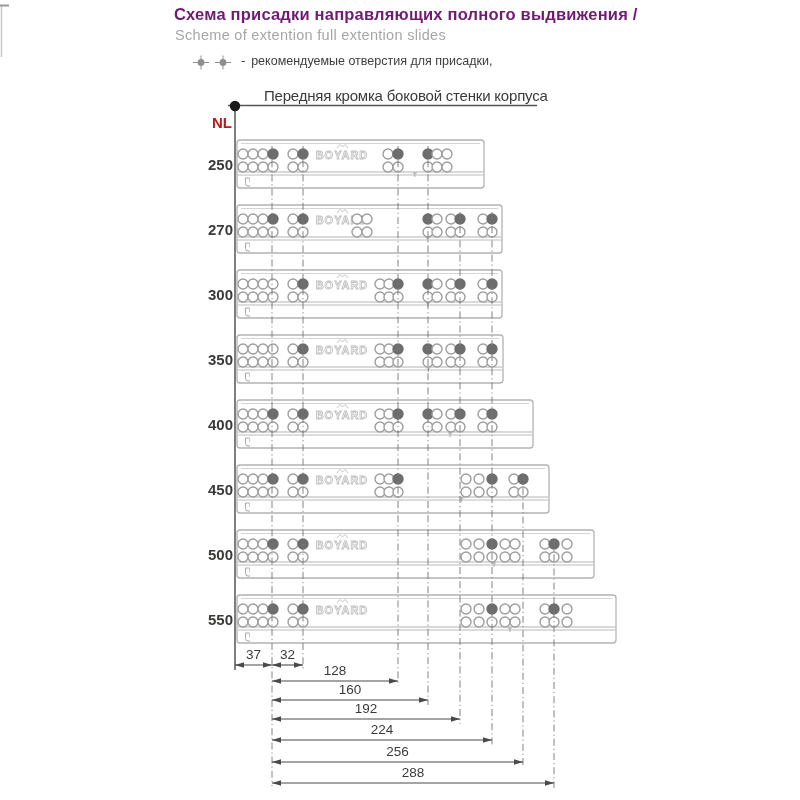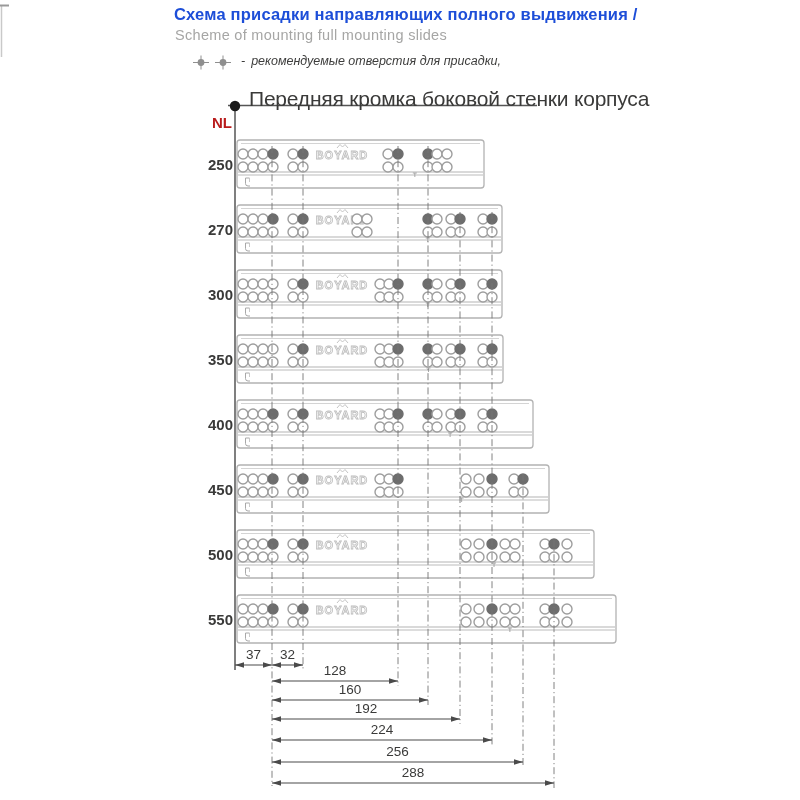--- a/index.html
+++ b/index.html
@@ -2,26 +2,26 @@
 <html><head>
 <meta charset="utf-8">
 <style>
   html,body{margin:0;padding:0;background:#fff;}
   #stage{
     position:relative;width:800px;height:800px;background:#fff;overflow:hidden;
     font-family:"Liberation Sans", sans-serif;
   }
   #diagram-svg{position:absolute;left:0;top:0;}
   .abs{position:absolute;white-space:nowrap;}
-  .title-ru{left:174px;top:5px;font-size:16.5px;font-weight:bold;color:#1d4ed8;letter-spacing:.2px;}
+  .title-ru{left:174px;top:5px;font-size:16.5px;font-weight:bold;color:#701a75;letter-spacing:.2px;}
   .title-en{left:175px;top:27px;font-size:14.5px;color:#a6a6a5;letter-spacing:.3px;}
   .legend{left:193px;top:55px;display:flex;align-items:flex-start;gap:6px;}
-  .legend-text{font-size:12.5px;font-style:italic;color:#3d3d3c;line-height:13.5px;}
+  .legend-text{font-size:12.5px;color:#3d3d3c;line-height:13.5px;}
   .legend-dash{font-size:12.5px;font-style:italic;color:#3d3d3c;line-height:13px;}
-  .front-edge-label{left:249px;top:87px;font-size:21px;color:#3a3a39;letter-spacing:-0.2px;}
+  .front-edge-label{left:264px;top:87px;font-size:15px;color:#3a3a39;letter-spacing:-0.2px;}
   .nl-label{left:212px;top:114px;font-size:15px;font-weight:bold;color:#b91c1c;}
 </style>
 </head>
 <body>
 
 <div id="stage">
 
   <svg id="diagram-svg" width="800" height="800" viewBox="0 0 800 800" xmlns="http://www.w3.org/2000/svg">
       <line x1="1.5" y1="5" x2="1.5" y2="57" stroke="#c9c9c9" stroke-width="1.5"></line>
       <line x1="0" y1="5.5" x2="9" y2="5.5" stroke="#9a9a9a" stroke-width="2"></line>
@@ -402,21 +402,21 @@
       </g>
       <g>
         <line x1="272" y1="783" x2="554" y2="783" stroke="#4a4a4a" stroke-width="1.1"></line>
         <polygon points="272,783 281,780.3 281,785.7" fill="#4a4a4a"></polygon>
         <polygon points="554,783 545,780.3 545,785.7" fill="#4a4a4a"></polygon>
         <text x="413" y="777" text-anchor="middle" font-size="13.5" fill="#3a3a39" font-family="&quot;Liberation Sans&quot;, sans-serif">288</text>
       </g>
     </svg>
 
   <div class="abs title-ru">Схема присадки направляющих полного выдвижения /</div>
-  <div class="abs title-en">Scheme of mounting full mounting slides</div>
+  <div class="abs title-en">Scheme of extention full extention slides</div>
 
   <div class="abs legend">
     <svg width="42" height="15">
       <g stroke="#8f8f8f" stroke-width="1">
         <line x1="0" y1="7.5" x2="16" y2="7.5"></line>
           <line x1="8" y1="0.5" x2="8" y2="14.5"></line>
         <line x1="22" y1="7.5" x2="38" y2="7.5"></line>
           <line x1="30" y1="0.5" x2="30" y2="14.5"></line>
       </g>
       <circle cx="8" cy="7.5" r="3.4" fill="#8f8f8f"></circle>

